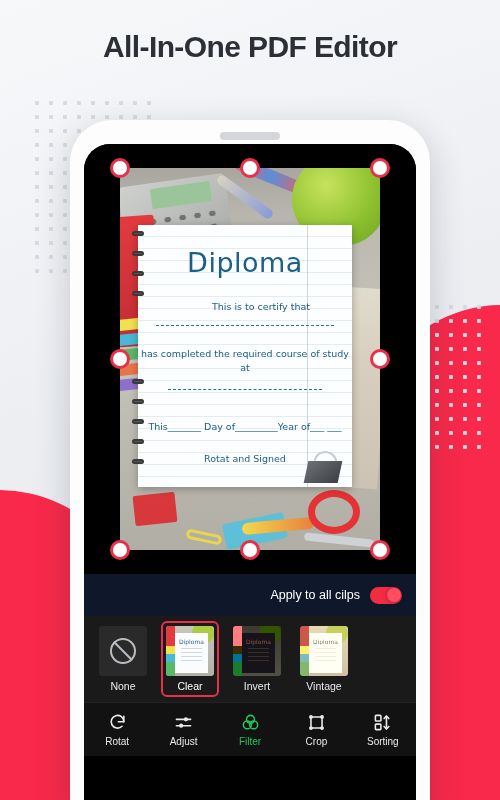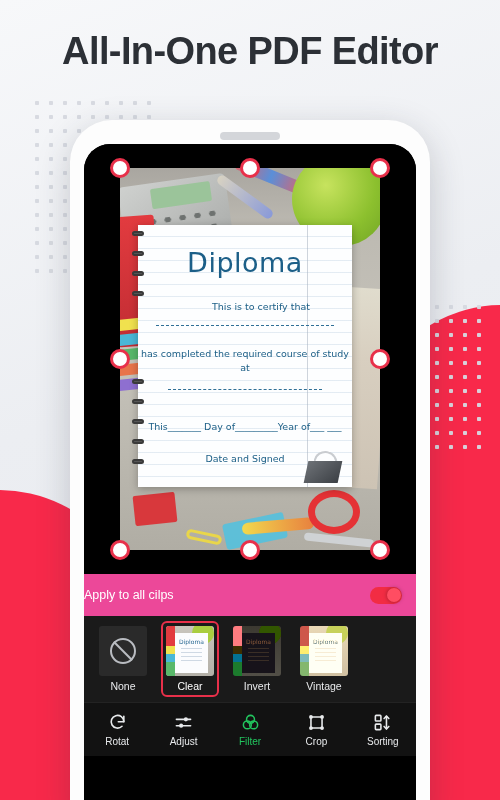--- a/index.html
+++ b/index.html
@@ -38,21 +38,21 @@
     opacity: .95;
   }
   .dots-left  { left: 30px;  top: 96px;  width: 126px; height: 182px; }
   .dots-right { right: 14px; top: 300px; width: 112px; height: 150px; }
 
   
   #headline {
     position: absolute;
     top: 30px; left: 0; width: 100%;
     text-align: center;
-    font-size: 38px;
+    font-size: 30px;
     font-weight: bold;
     letter-spacing: -0.6px;
     color: #2c3036;
     z-index: 6;
   }
 
   
   #phone {
     position: absolute;
     left: 70px; top: 120px;
@@ -274,23 +274,23 @@
     border: 3.2px solid #e8304a;
     border-radius: 50%;
     transform: translate(-50%, -50%);
     cursor: pointer;
     z-index: 4;
   }
 
   
   #apply-row {
     height: 42px;
-    background: #ec4899;
-    display: flex; align-items: center; justify-content: space-between;
-    padding-right: 14px; gap: 0;
+    background: #0f172a;
+    display: flex; align-items: center; justify-content: flex-end;
+    padding-right: 14px; gap: 10px;
   }
   #apply-label { color: #fff; font-size: 12.5px; }
   #apply-toggle {
     width: 32px; height: 17px;
     background: #f22c43;
     border-radius: 9px;
     position: relative;
     cursor: pointer;
   }
   #apply-toggle::after {
@@ -457,21 +457,21 @@
                 <i style="top:230px"></i>
             </div>
             <div class="page-fold"></div>
             <div class="doc-text">
               <div class="doc-title">Diploma</div>
               <div class="doc-l1">This is to certify that</div>
               <div class="dash-1"></div>
               <div class="doc-l2">has completed the required course of study at</div>
               <div class="dash-2"></div>
               <div class="doc-l3">This_______ Day of_________Year of___ ___</div>
-              <div class="doc-l4">Date and Signed</div>
+              <div class="doc-l4">Rotat and Signed</div>
             </div>
             <div class="binder-clip">
               <div class="arm"></div>
                 <div class="body"></div>
             </div>
           </div>
         </div>
 
         <div class="handle" style="left:0%;top:0%"></div>
         <div class="handle" style="left:50%;top:0%"></div>

